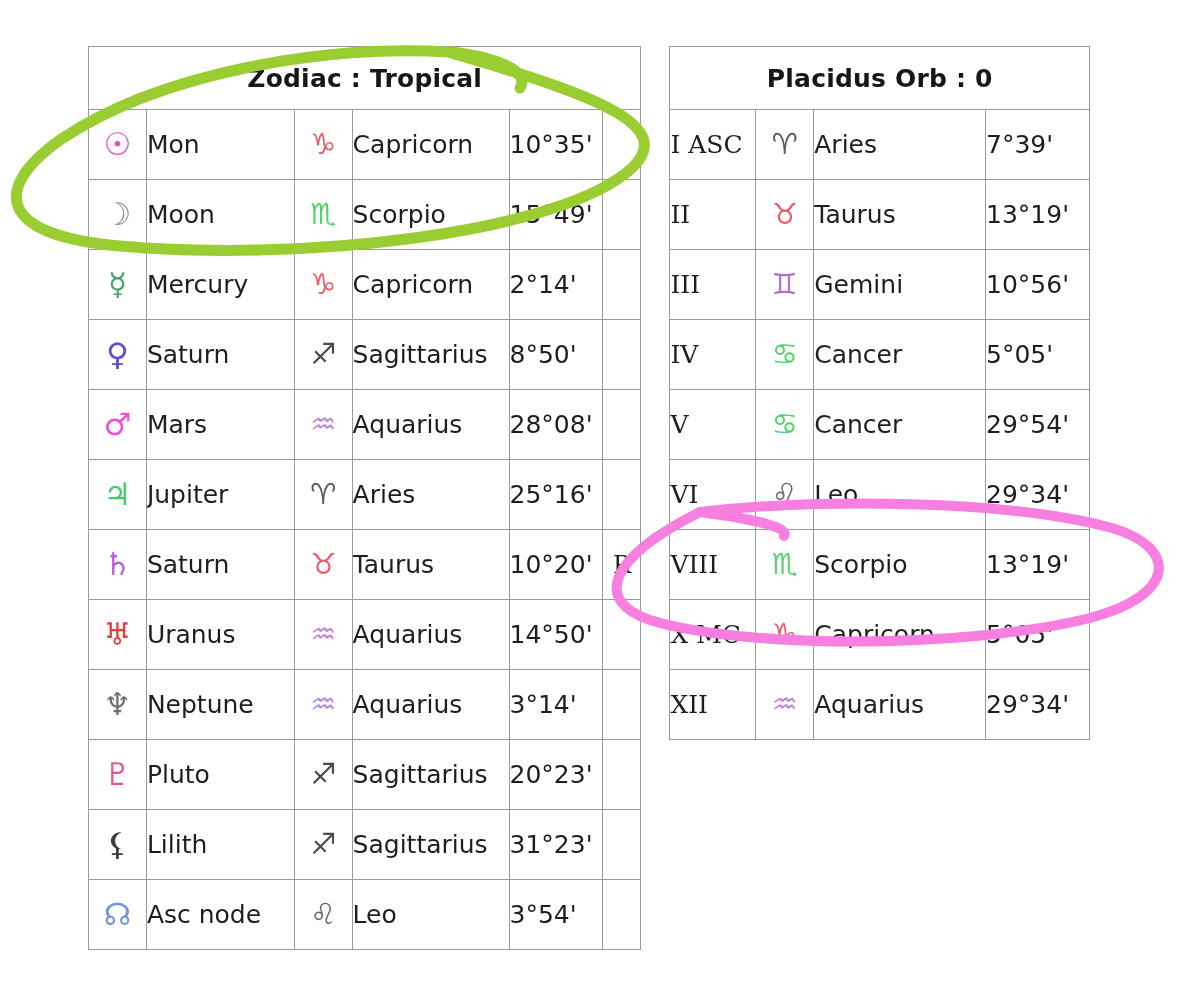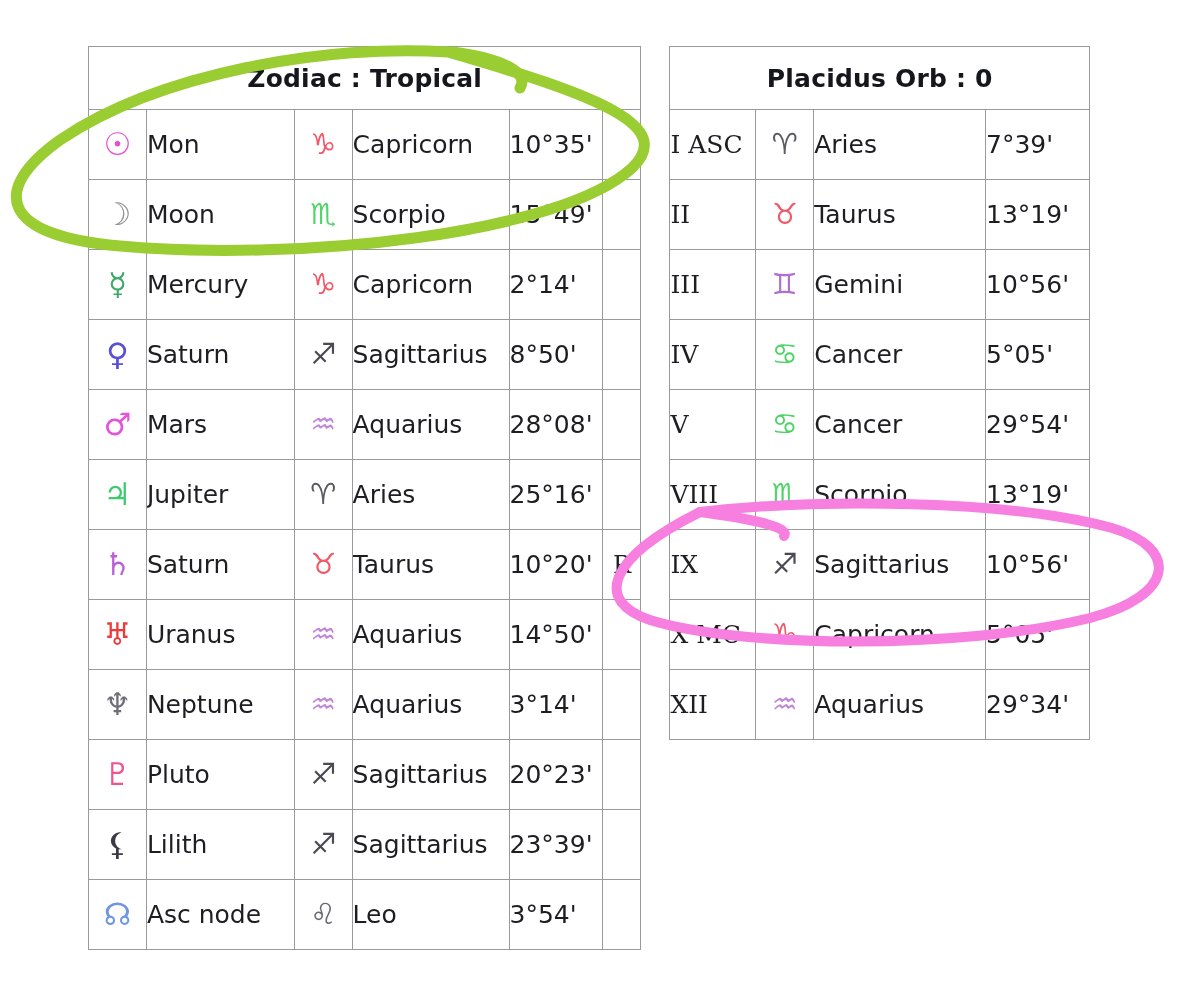--- a/index.html
+++ b/index.html
@@ -222,21 +222,21 @@
             <td class="row-cell glyph glyph-sm" style="color: rgb(74, 74, 82);">♐</td>
             <td class="row-cell sign">Sagittarius</td>
             <td class="row-cell deg">20°23'</td>
             <td class="row-cell retro"></td>
           </tr>
           <tr>
             <td class="row-cell glyph" style="color: rgb(58, 58, 66);">⚸</td>
             <td class="row-cell name">Lilith</td>
             <td class="row-cell glyph glyph-sm" style="color: rgb(74, 74, 82);">♐</td>
             <td class="row-cell sign">Sagittarius</td>
-            <td class="row-cell deg">23°39'</td>
+            <td class="row-cell deg">31°23'</td>
             <td class="row-cell retro"></td>
           </tr>
           <tr>
             <td class="row-cell glyph" style="color: rgb(111, 150, 224);">☊</td>
             <td class="row-cell name">Asc node</td>
             <td class="row-cell glyph glyph-sm" style="color: rgb(106, 106, 114);">♌</td>
             <td class="row-cell sign">Leo</td>
             <td class="row-cell deg">3°54'</td>
             <td class="row-cell retro"></td>
           </tr>
@@ -282,30 +282,30 @@
             <td class="row-cell sign">Cancer</td>
             <td class="row-cell deg">5°05'</td>
           </tr>
           <tr>
             <td class="row-cell house-num">V</td>
             <td class="row-cell glyph glyph-sm" style="color: rgb(74, 212, 99);">♋</td>
             <td class="row-cell sign">Cancer</td>
             <td class="row-cell deg">29°54'</td>
           </tr>
           <tr>
+            <td class="row-cell house-num">VI</td>
+            <td class="row-cell glyph glyph-sm" style="color: rgb(106, 106, 114);">♌</td>
+            <td class="row-cell sign">Leo</td>
+            <td class="row-cell deg">29°34'</td>
+          </tr>
+          <tr>
             <td class="row-cell house-num">VIII</td>
             <td class="row-cell glyph glyph-sm" style="color: rgb(82, 212, 106);">♏</td>
             <td class="row-cell sign">Scorpio</td>
             <td class="row-cell deg">13°19'</td>
-          </tr>
-          <tr>
-            <td class="row-cell house-num">IX</td>
-            <td class="row-cell glyph glyph-sm" style="color: rgb(74, 74, 82);">♐</td>
-            <td class="row-cell sign">Sagittarius</td>
-            <td class="row-cell deg">10°56'</td>
           </tr>
           <tr>
             <td class="row-cell house-num">X MC</td>
             <td class="row-cell glyph glyph-sm" style="color: rgb(239, 90, 106);">♑</td>
             <td class="row-cell sign">Capricorn</td>
             <td class="row-cell deg">5°05'</td>
           </tr>
           <tr>
             <td class="row-cell house-num">XII</td>
             <td class="row-cell glyph glyph-sm" style="color: rgb(194, 134, 216);">♒</td>

